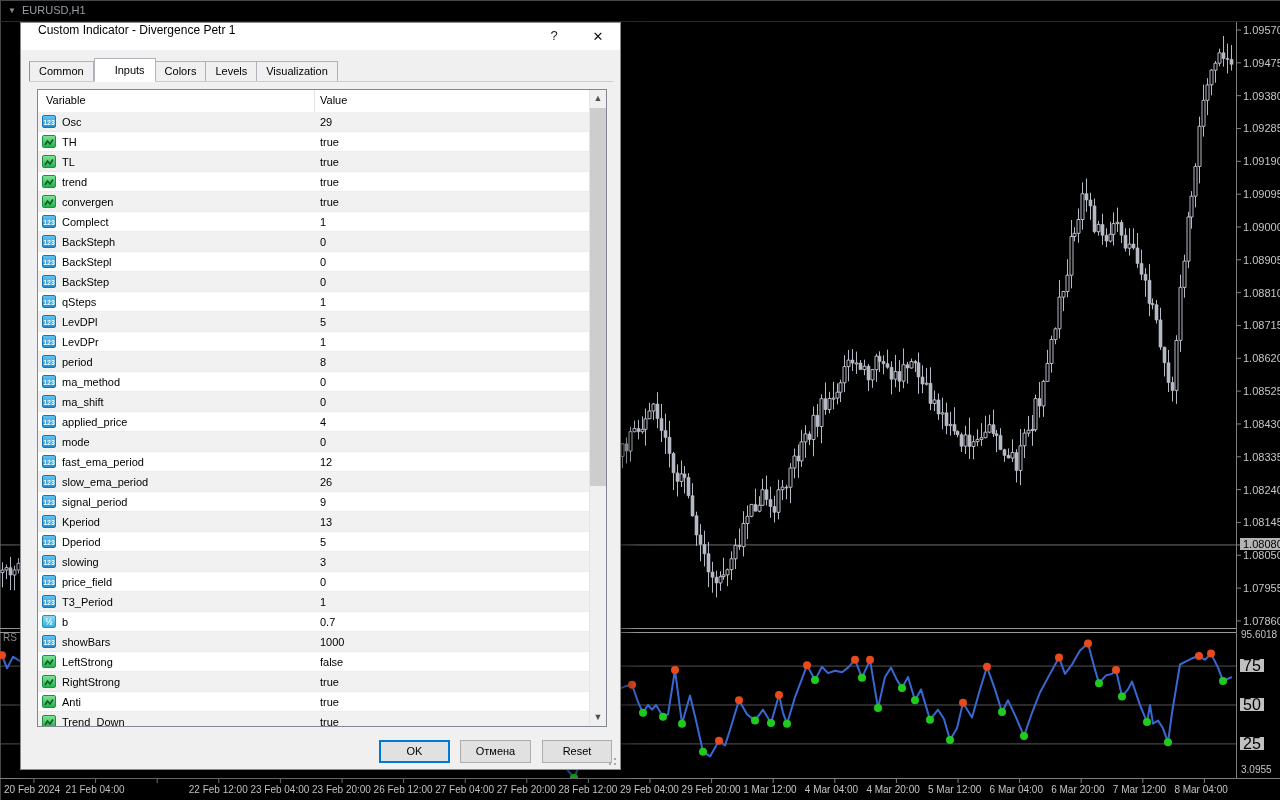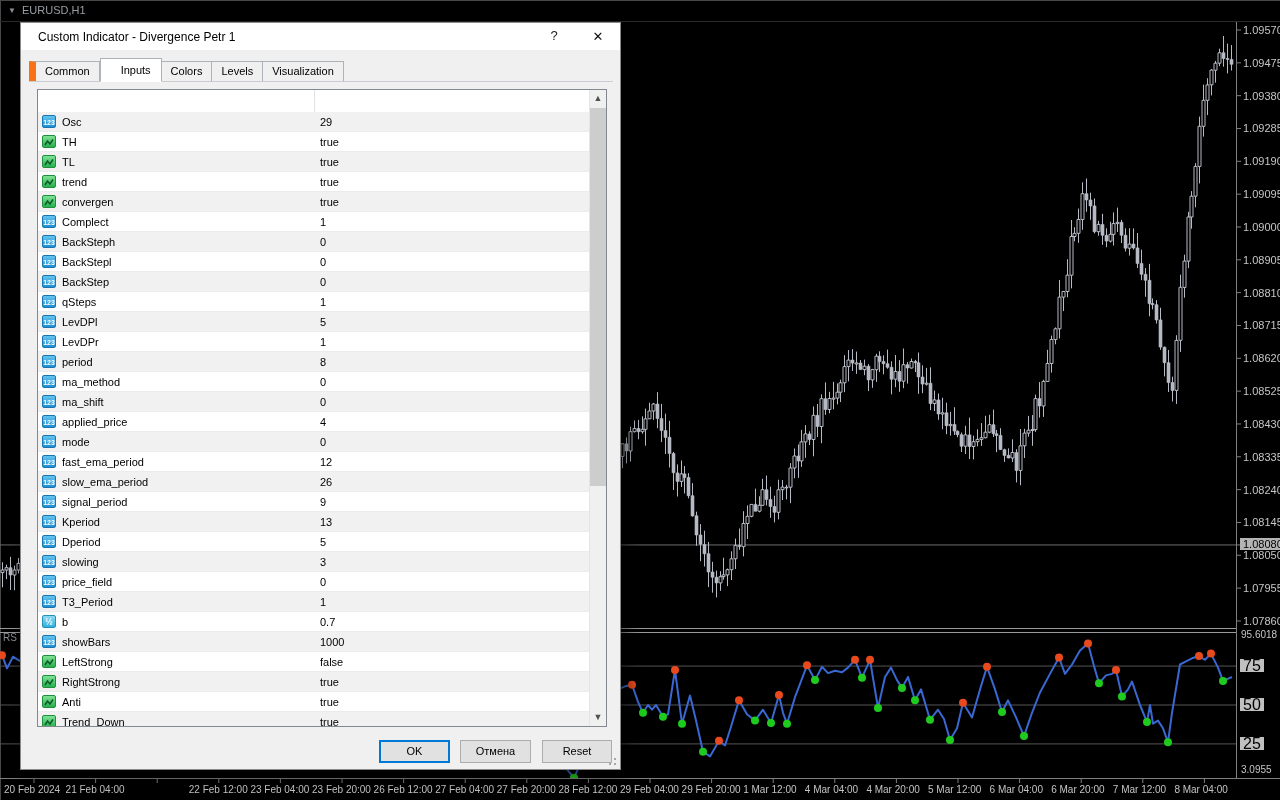--- a/index.html
+++ b/index.html
@@ -12,26 +12,26 @@
   .price-label{position:absolute;left:1243px;font-size:11px;color:#c6c6c6;white-space:nowrap}
   .cur-label{position:absolute;left:1240px;background:#b4b4b4;color:#000;font-size:11px;padding:0 3px;white-space:nowrap}
   .time-label{position:absolute;top:784px;font-size:10px;color:#c4c4c4;white-space:nowrap}
   .badge{position:absolute;left:1240px;background:#c0c0c0;color:#000;font-size:16px;padding:0 3px;line-height:13px}
   .ind-label{position:absolute;left:1241px;font-size:10px;color:#c6c6c6;white-space:nowrap}
   .rs-label{position:absolute;left:3px;top:632px;font-size:10px;color:#8a8f96;width:16px;overflow:hidden}
 
   .dialog{position:absolute;left:20px;top:22px;width:601px;height:748px;background:#f0f0f0;
           border:1px solid #8a8a8a;box-shadow:5px 5px 16px rgba(0,0,0,.6);box-sizing:border-box;font-size:11px;color:#000}
   .titlebar{position:absolute;left:0;top:0;right:0;height:27px;background:#fff}
-  .dlg-title{position:absolute;left:17px;top:7px;font-size:12px}
+  .dlg-title{position:absolute;left:17px;top:0;font-size:12px}
   .dlg-help{position:absolute;left:523px;top:5px;width:20px;height:18px;text-align:center;font-size:13px;color:#222;cursor:default}
   .dlg-close{position:absolute;left:560px;top:3px;width:34px;height:21px;text-align:center;font-size:13px;line-height:21px;color:#111;cursor:default}
   .tab-strip{position:absolute;left:8px;top:37px;height:22px;display:flex;align-items:flex-end}
   .tab{padding:3px 9px 4px 9px;margin-top:2px;background:#f0f0f0;border:1px solid #aeb3b9;border-left:none;color:#000}
-  .tab:first-child{border-left:7px solid #f97316}
+  .tab:first-child{border-left:1px solid #f97316}
   .tab.active{background:#fff;border:1px solid #aeb3b9;border-bottom:1px solid #fff;padding:5px 10px 5px 20px;margin-top:0;position:relative;z-index:2}
   .panel-line{position:absolute;left:8px;top:58px;width:584px;height:0;border-top:1px solid #c9cdd2}
 
   .ptable{position:absolute;left:16px;top:66px;width:570px;height:638px;background:#fff;border:1px solid #828790;box-sizing:border-box;overflow:hidden}
   .thead{position:absolute;left:0;top:0;right:0;height:22px;background:#fff;border-bottom:1px solid #e0e0e0}
   .th-var{position:absolute;left:8px;top:4px}
   .th-val{position:absolute;left:282px;top:4px}
   .col-line{position:absolute;left:276px;top:0;bottom:0;width:1px;background:#e2e2e2}
   .rows{position:absolute;left:0;top:22px;right:17px;bottom:0;overflow:hidden}
   .prow{height:20px;position:relative;box-sizing:border-box;border-bottom:1px solid #ececec;background:#fff}
@@ -230,20 +230,24 @@
   </div>
   <div class="tab-strip">
       <div class="tab">Common</div>
       <div class="tab active">Inputs</div>
       <div class="tab">Colors</div>
       <div class="tab">Levels</div>
       <div class="tab">Visualization</div>
     </div>
   <div class="panel-line"></div>
   <div class="ptable">
+    <div class="thead">
+      <span class="th-var">Variable</span>
+      <span class="th-val">Value</span>
+    </div>
     <div class="col-line"></div>
     <div class="rows">
         <div class="prow even">
           <div class="picon icon-num">123</div>
           <div class="pname">Osc</div>
           <div class="pval">29</div>
         </div>
         <div class="prow">
           <div class="picon icon-bool"><svg width="10" height="9" viewBox="0 0 10 9" style="margin-top:2px">
               <polyline points="1,7 3.5,3 6,6 9,1.5" fill="none" stroke="#0b5c26" stroke-width="1.6"></polyline>

